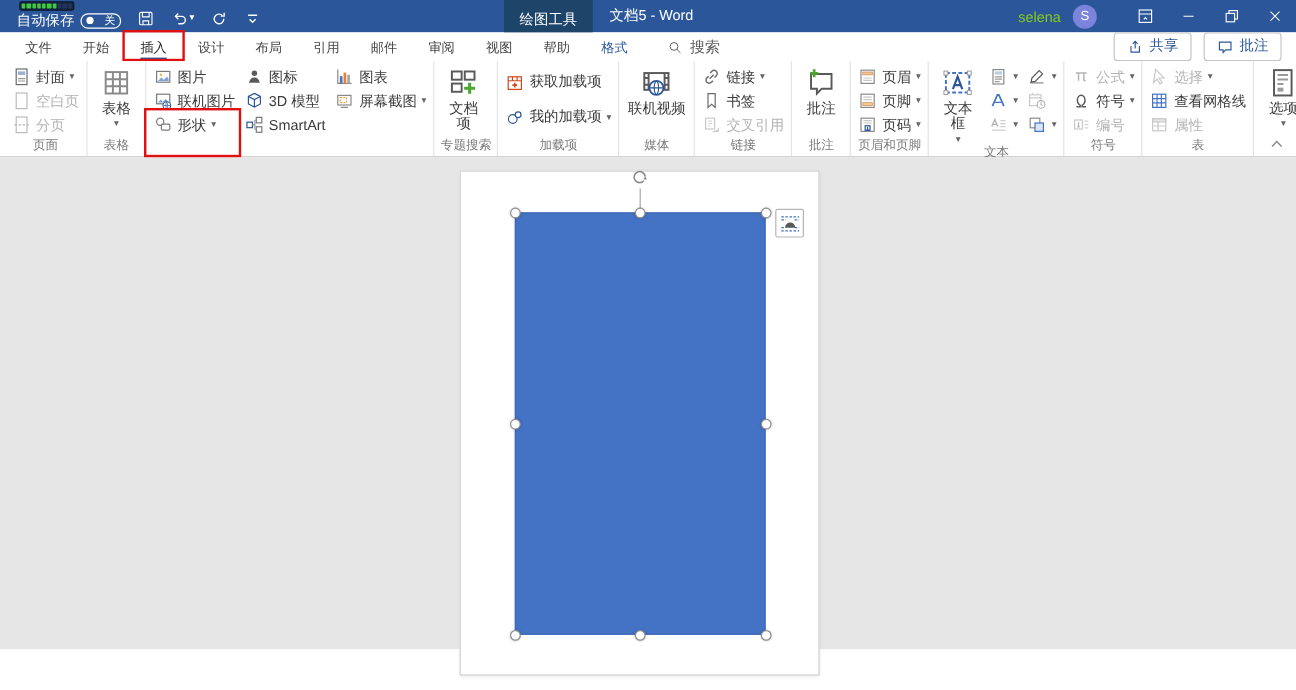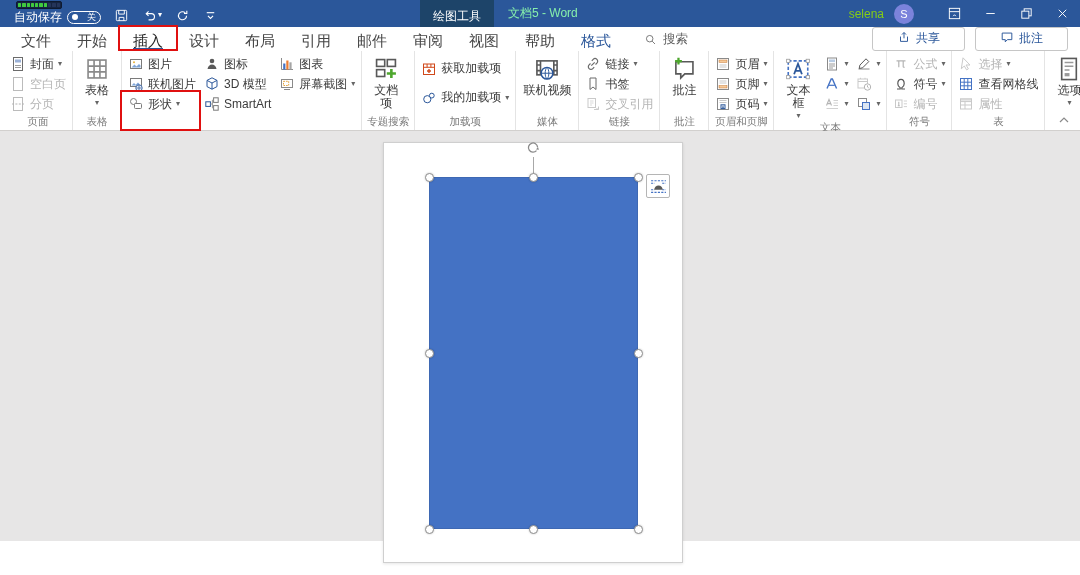--- a/index.html
+++ b/index.html
@@ -17,37 +17,37 @@
   .battery{position:absolute; left:16px; top:1px; width:46px; height:8px; background:#152441; border:1px solid #0e1a30; border-radius:2px; display:flex; gap:1px; padding:1px; align-items:stretch;}
   .battery i{flex:1; background:#3fca3f; border-radius:0.5px;}
   .battery i.off{background:#25355a;}
   .autosave{display:flex; align-items:center; gap:5px; margin-top:4px;}
   .toggle{width:34px; height:13px; border:1px solid #fff; border-radius:7px; display:flex; align-items:center; padding:0 4px;}
   .toggle .dot{width:6px; height:6px; border-radius:50%; background:#fff;}
   .toggle .st{margin-left:auto; font-size:9px; line-height:1;}
   .qbtn{display:flex; align-items:center; gap:1px;}
   .caret-w{font-size:8px; color:#fff; line-height:1;}
   .ctx-tab{position:absolute; left:420px; top:0; height:27px; background:var(--ctx); display:flex; align-items:center; padding:16px 13px; font-size:12px;}
-  .doc-title{position:absolute; left:508px; top:0; height:27px; display:flex; align-items:center; color:#86efac; font-size:12px;}
+  .doc-title{position:absolute; left:508px; top:0; height:27px; display:flex; align-items:center; color:#ffffff; font-size:12px;}
   .tb-right{position:absolute; right:0; top:0; height:27px; display:flex; align-items:center;}
   .username{margin-right:10px; color:#84cc16;}
   .avatar{width:20px; height:20px; border-radius:50%; background:#7b83db; color:#fff; font-size:11px; display:flex; align-items:center; justify-content:center; margin-right:22px;}
   .winbtn{width:36px; height:27px; display:flex; align-items:center; justify-content:center;}
 
   
   .tabrow{height:24px; flex:0 0 24px; background:#fff; display:flex; align-items:stretch; position:relative;}
   .tabs{display:flex; padding-left:8px;}
-  .tab{position:relative; padding:5px 13px 4px; font-size:15px; color:#454545; white-space:nowrap;}
+  .tab{position:relative; padding:5px 13px 4px; font-size:11px; color:#454545; white-space:nowrap;}
   .tab.active{color:#262626;text-align:center;}
   .tab.active::before{content:''; position:absolute; left:13px; right:13px; bottom:1px; height:2.5px; background:var(--accent);}
   .tab.contextual{color:var(--accent);}
   .tab.boxed::after{content:''; position:absolute; left:-2px; right:-2px; top:-2px; bottom:0px; border:2.5px solid var(--highlight); pointer-events:none;}
   .searchbox{display:flex; align-items:center; gap:6px; margin-left:20px; color:#5e5e5e; font-size:12.5px; padding-top:1px;}
   .tab-actions{margin-left:auto; display:flex; gap:10px; align-items:center; padding-right:12px;}
-  .action-btn{display:flex; gap:5px; border:1px solid #c6c6c6; border-radius:3px; padding:2px 24px 3px; color:var(--accent); font-size:12px; background:#fff;}
+  .action-btn{display:flex; gap:5px; align-items:center; border:1px solid #c6c6c6; border-radius:3px; padding:2px 10px 3px; color:var(--accent); font-size:12px; background:#fff;}
 
   
   .ribbon{height:80px; flex:0 0 80px; background:#fff; border-bottom:1px solid #d2d0ce; display:flex; padding-left:4px; position:relative;}
   .group{display:flex; flex-direction:column; border-right:1px solid #e4e4e4; padding:3px 3px 0;}
   .gc{flex:1; display:flex; align-items:flex-start; gap:2px;}
   .glabel{height:16px; line-height:14px; text-align:center; font-size:10.5px; color:#7a7a7a; white-space:nowrap; padding:0 2px;}
   .col{display:flex; flex-direction:column;}
   .col.spread{height:58px; justify-content:space-around;}
   .btn{position:relative; color:#3b3b3b; white-space:nowrap;}
   .btn.s,.btn.i{display:flex; align-items:center; gap:4px; height:20px; padding:0 3px; font-size:12px;}

